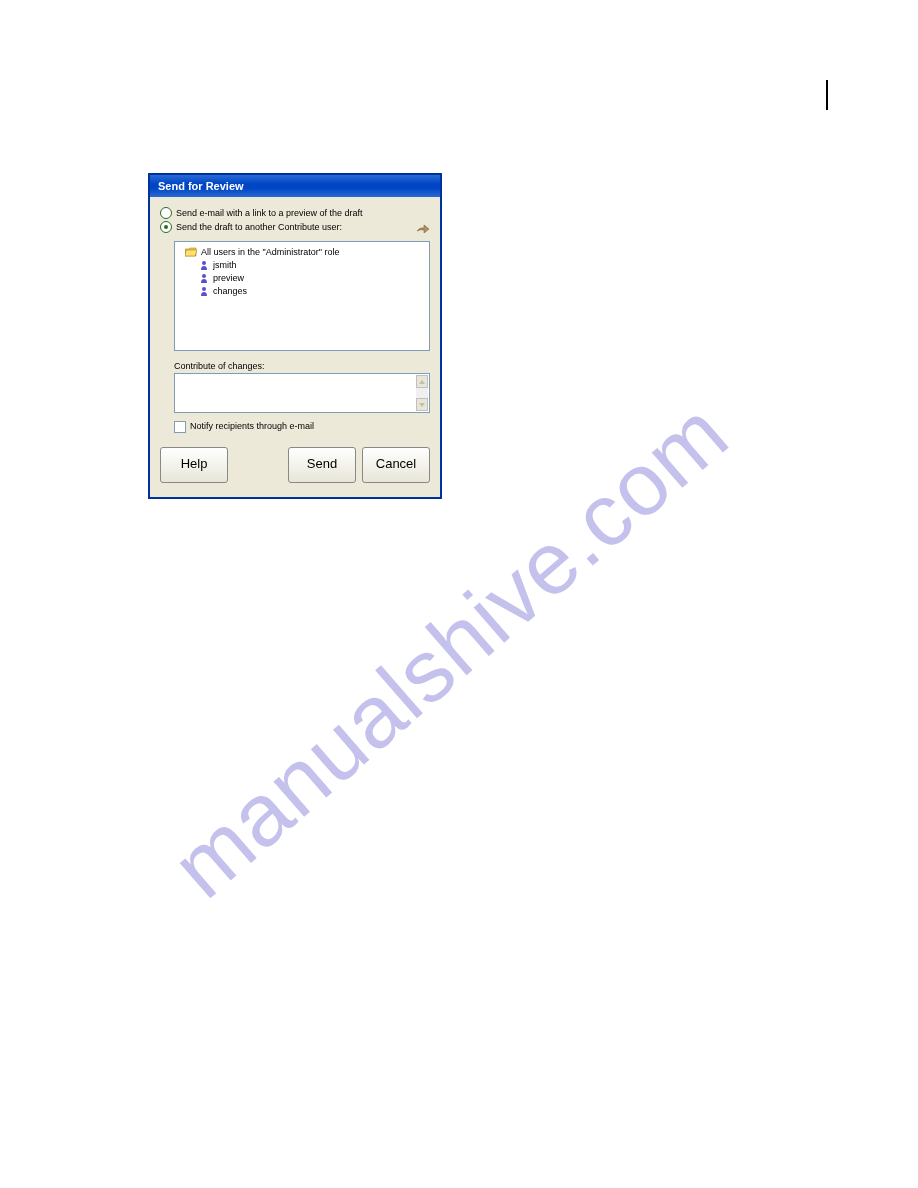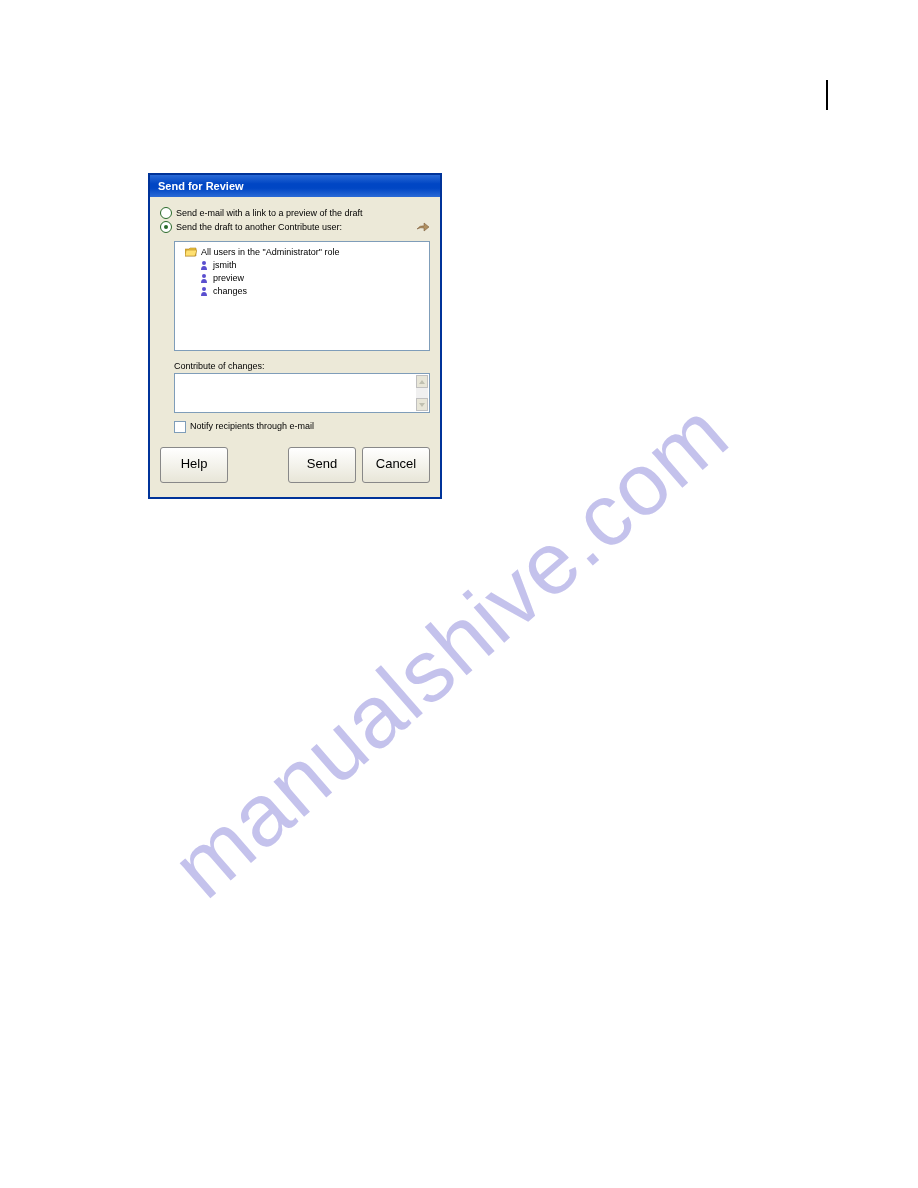--- a/index.html
+++ b/index.html
@@ -62,21 +62,21 @@
     width: 4px;
     height: 4px;
     border-radius: 50%;
     background: #2a6a2a;
   }
   .radio-label {
     color: #000;
   }
   .send-row {
     display: flex;
-    align-items: flex-start;
+    align-items: flex-end;
     justify-content: space-between;
     margin-bottom: 6px;
   }
   .arrow-icon {
     width: 14px;
     height: 12px;
     display: flex;
     align-items: center;
     justify-content: center;
   }

